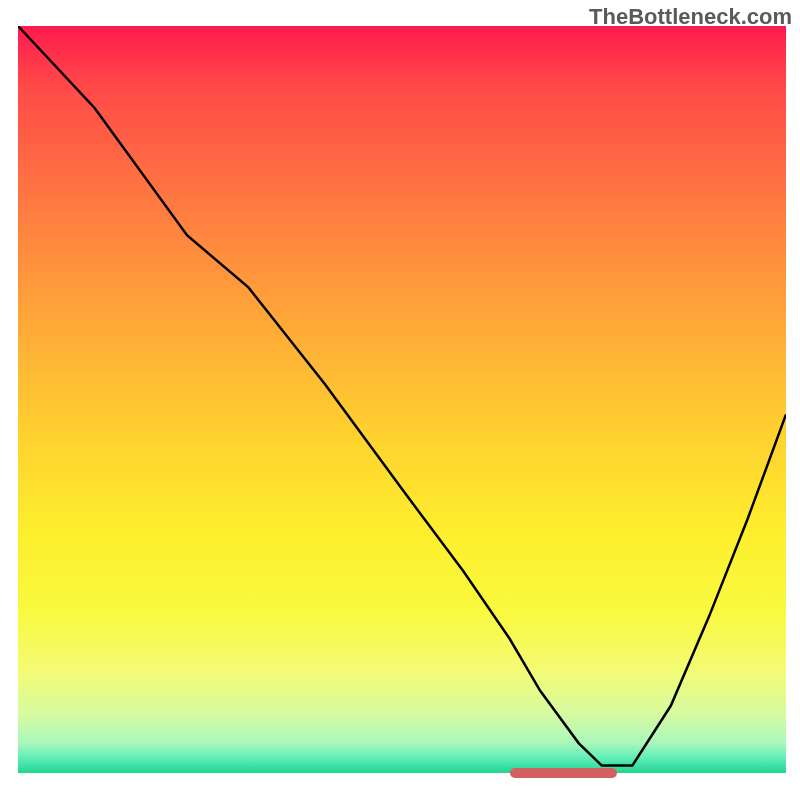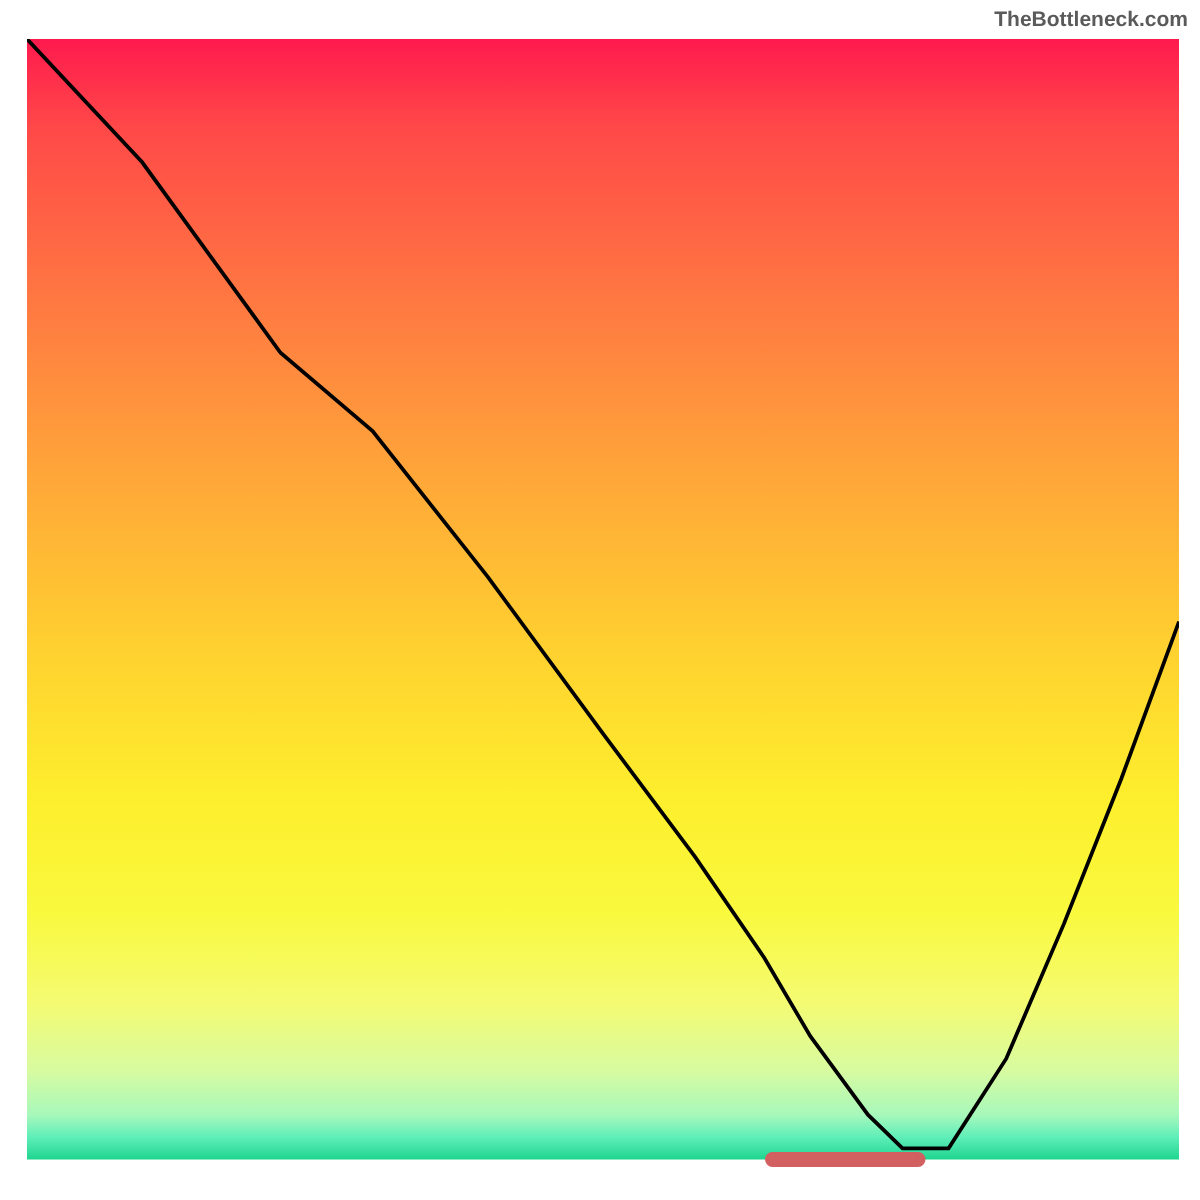--- a/index.html
+++ b/index.html
@@ -8,21 +8,21 @@
     width: 800px;
     height: 800px;
     background: #ffffff;
     font-family: Arial, sans-serif;
     position: relative;
   }
   .watermark {
     position: absolute;
     top: 4px;
     right: 8px;
-    font-size: 14px;
+    font-size: 22px;
     font-weight: bold;
     color: #5a5a5a;
     z-index: 10;
   }
   .chart-area {
     position: absolute;
     left: 18px;
     top: 26px;
     width: 768px;
     height: 756px;

